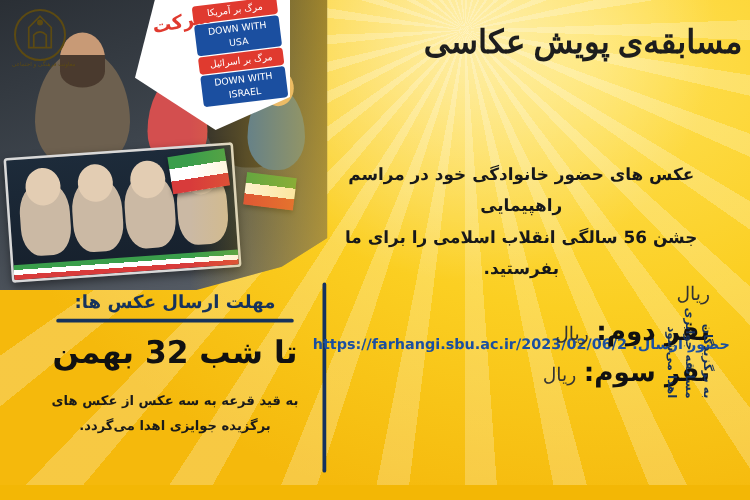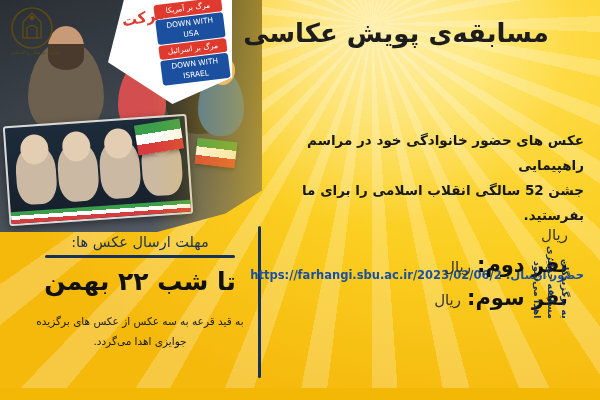--- a/index.html
+++ b/index.html
@@ -71,37 +71,37 @@
     clip-path:polygon(14% 0,100% 0,100% 76%,52% 100%,0 62%);
     box-shadow:0 2px 6px rgba(0,0,0,.25);}
   .badge .txt1{position:absolute;left:8px;top:14px;width:60px;color:#e03a2f;font-size:15px;
     font-weight:bold;transform:rotate(-11deg);text-align:center;}
   .badge .txt2{position:absolute;left:50px;top:6px;width:68px;color:#1b4fa0;font-size:7.5px;
     line-height:1.55;text-align:center;transform:rotate(-7deg);}
   .badge .chip{display:block;margin:1px auto;background:#1b4fa0;color:#fff;border-radius:3px;padding:1px 2px;}
   .badge .chip.red{background:#e03a2f;}
 
   
-  .headline{position:absolute;right:28px;top:18px;width:352px;text-align:center;z-index:4;}
+  .headline{position:absolute;right:6px;top:18px;width:352px;text-align:right;z-index:4;font-family:Liberation Serif, serif;}
   .h1{font-size:26px;color:#1d1d1d;font-weight:bold;letter-spacing:-.5px;margin-bottom:2px;}
   .h2{font-size:34px;color:#e1261c;font-weight:bold;letter-spacing:-.5px;
       text-shadow:1px 1px 0 #fff3c4;}
 
   
-  .body{position:absolute;right:16px;top:128px;width:334px;text-align:right;z-index:4;color:#17181a;}
+  .body{position:absolute;right:16px;top:128px;width:334px;text-align:center;z-index:4;color:#17181a;}
   .body .line{font-size:13.5px;line-height:1.85;font-weight:bold;}
   .link{margin-top:8px;color:#1b4fa0;font-size:11.5px;font-weight:bold;direction:rtl;}
   .link .url{direction:ltr;display:inline-block;unicode-bidi:bidi-override;margin-top:32px;}
 
   
   .deadline{position:absolute;left:24px;top:234px;width:232px;text-align:center;z-index:4;}
-  .dl-title{font-size:14.5px;font-weight:normal;color:#16325c;text-align:center;}
+  .dl-title{font-size:14.5px;font-weight:bold;color:#16325c;text-align:center;}
   .dl-underline{width:190px;height:3px;background:#16325c;border-radius:2px;margin:5px auto 9px;}
   .dl-big{font-size:25px;font-weight:bold;color:#111;letter-spacing:2px;}
-  .dl-note{margin-top:16px;font-size:10.5px;line-height:1.9;color:#1a1a1a;font-weight:normal;}
+  .dl-note{margin-top:16px;font-size:10.5px;line-height:1.9;color:#1a1a1a;font-weight:bold;}
 
   
   .prizes{position:absolute;left:268px;top:226px;width:300px;z-index:4;}
   .divider{position:absolute;left:258px;top:226px;width:3px;height:152px;background:#15325e;border-radius:2px;}
   .prow{display:flex;align-items:baseline;justify-content:flex-start;gap:6px;margin-bottom:9px;}
   .plabel{font-size:21px;font-weight:bold;color:#111;}
   .pamount{font-size:26px;font-weight:bold;color:#e1261c;letter-spacing:-1px;}
   .punit{font-size:15px;color:#333;font-weight:normal;}
   .side-label{position:absolute;right:-4px;top:14px;writing-mode:vertical-rl;
     font-size:9.5px;font-weight:bold;color:#16325c;line-height:1.5;letter-spacing:.5px;}
@@ -165,31 +165,31 @@
       <span class="chip">DOWN WITH ISRAEL</span>
     </div>
   </div>
 
   <div class="headline">
     <div class="h1">مسابقه‌ی پویش عکاسی</div>
   </div>
 
   <div class="body">
     <div class="line">عکس های حضور خانوادگی خود در مراسم راهپیمایی</div>
-    <div class="line">جشن 52 سالگی انقلاب اسلامی را برای ما بفرستید.</div>
+    <div class="line">جشن 56 سالگی انقلاب اسلامی را برای ما بفرستید.</div>
     <div class="link">
       <span>حضور ارسال:</span>
       <span class="url">https://farhangi.sbu.ac.ir/2023/02/06/2</span>
     </div>
   </div>
 
   <div class="deadline">
     <div class="dl-title">مهلت ارسال عکس ها:</div>
     <div class="dl-underline"></div>
-    <div class="dl-big">تا شب ۲۲ بهمن</div>
+    <div class="dl-big">تا شب 32 بهمن</div>
     <div class="dl-note">به قید قرعه به سه عکس از عکس های
 برگزیده جوایزی اهدا می‌گردد.</div>
   </div>
 
   <div class="divider"></div>
 
   <div class="prizes">
     <div class="prow">
       <span class="punit">ریال</span>
     </div>

